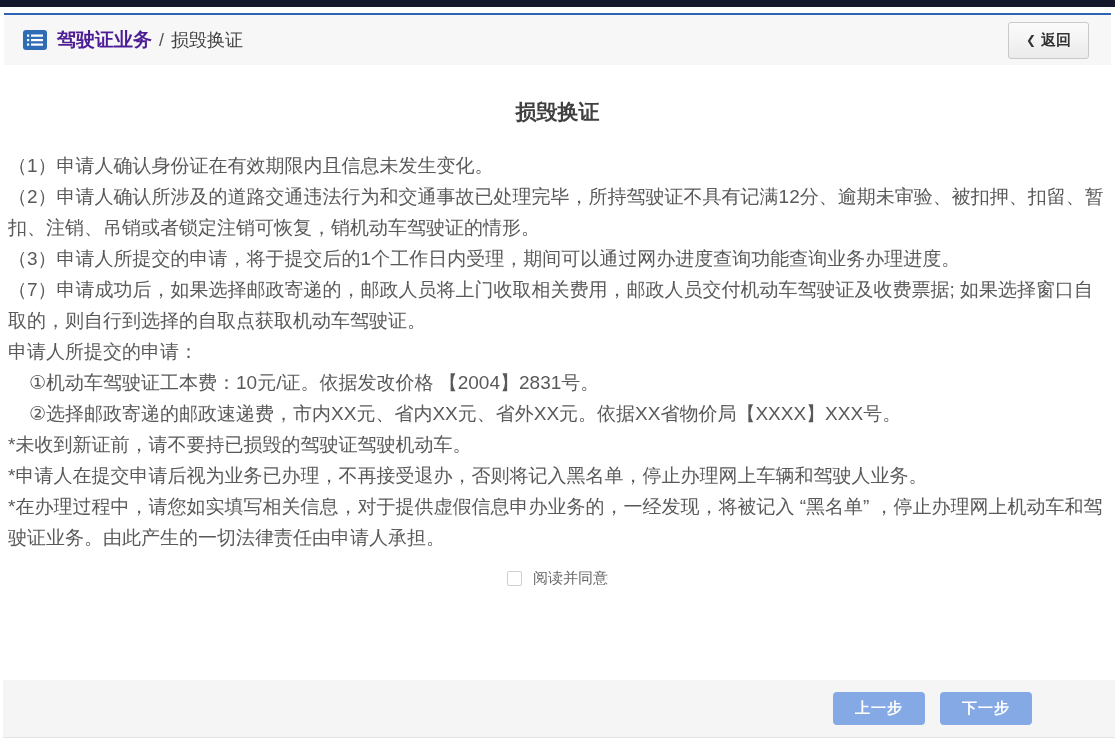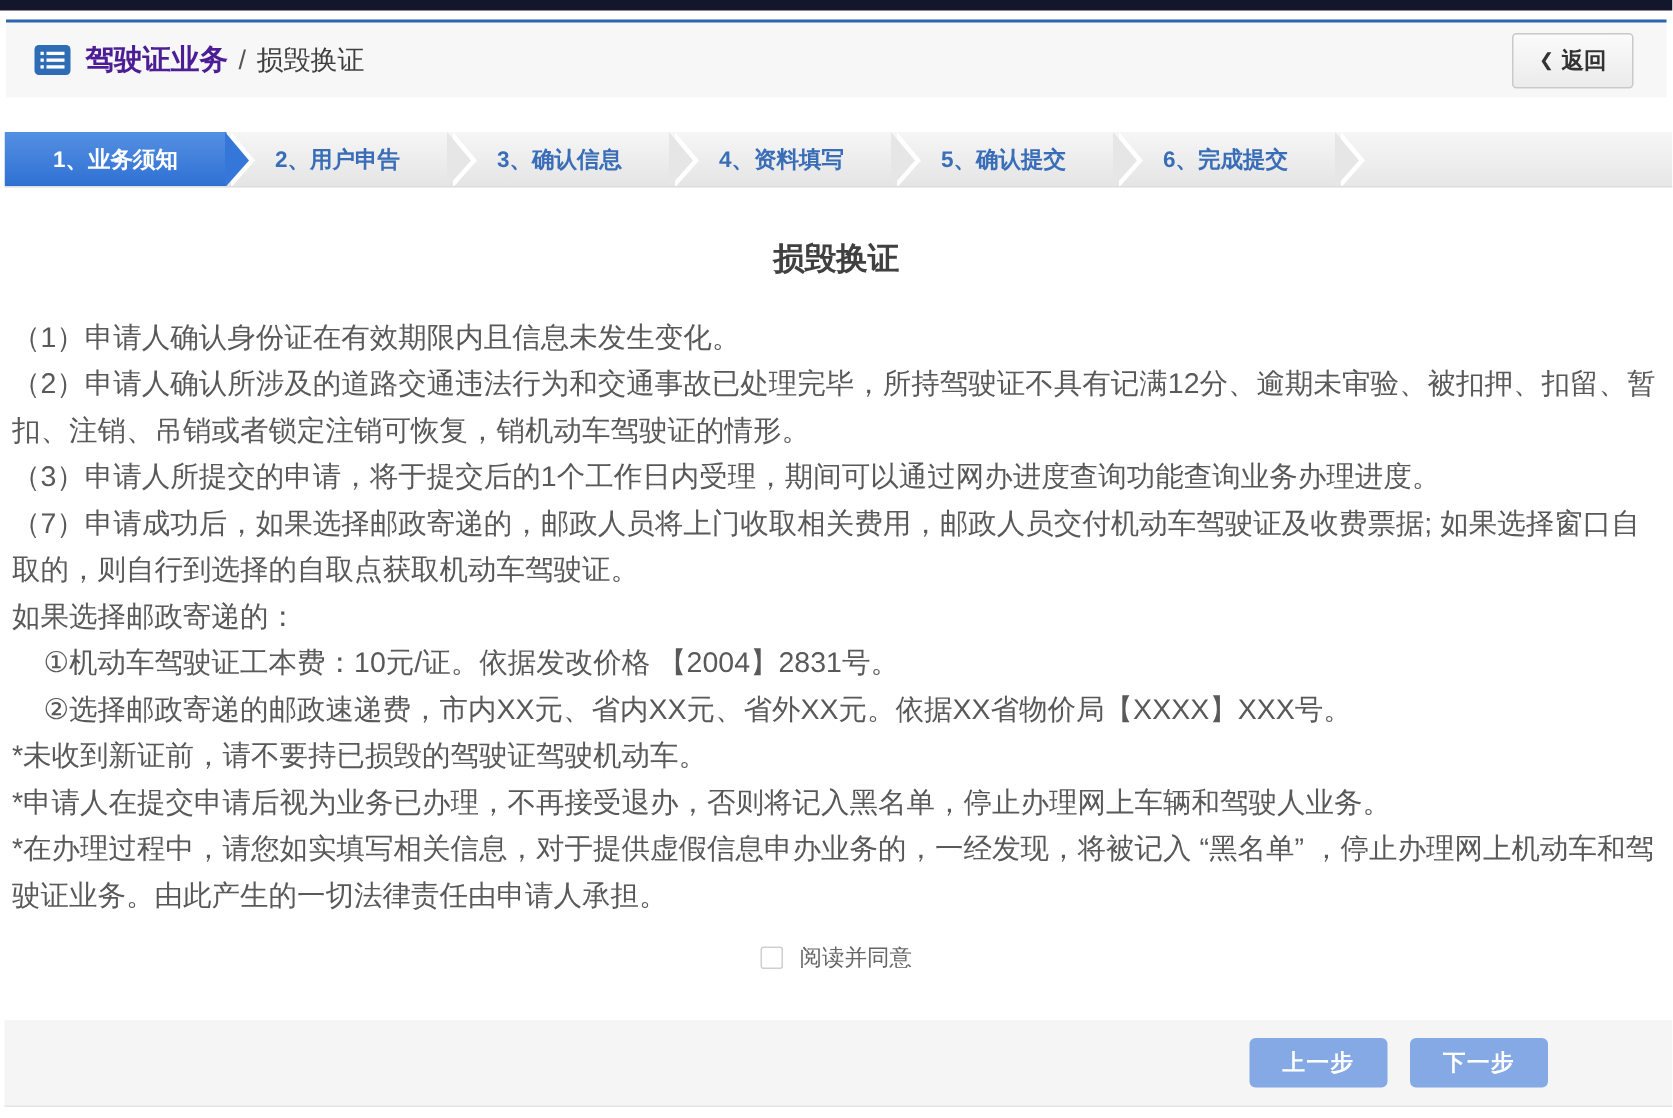--- a/index.html
+++ b/index.html
@@ -88,37 +88,28 @@
       <span class="crumb-primary">驾驶证业务</span>
       <span class="crumb-sep">/</span>
       <span class="crumb-secondary">损毁换证</span>
     </div>
     <button class="back-btn">
       <span class="back-chevron">❮</span>
       <span>返回</span>
     </button>
   </div>
 
-  <div class="steps">
-    <div class="step active"><span>1、业务须知</span></div>
-    <div class="step"><span>2、用户申告</span></div>
-    <div class="step"><span>3、确认信息</span></div>
-    <div class="step"><span>4、资料填写</span></div>
-    <div class="step"><span>5、确认提交</span></div>
-    <div class="step"><span>6、完成提交</span></div>
-    <div class="step-filler"></div>
-  </div>
 
   <div class="content">
     <h2 class="content-title">损毁换证</h2>
     <p class="para">（1）申请人确认身份证在有效期限内且信息未发生变化。</p>
     <p class="para">（2）申请人确认所涉及的道路交通违法行为和交通事故已处理完毕，所持驾驶证不具有记满12分、逾期未审验、被扣押、扣留、暂扣、注销、吊销或者锁定注销可恢复，销机动车驾驶证的情形。</p>
     <p class="para">（3）申请人所提交的申请，将于提交后的1个工作日内受理，期间可以通过网办进度查询功能查询业务办理进度。</p>
     <p class="para">（7）申请成功后，如果选择邮政寄递的，邮政人员将上门收取相关费用，邮政人员交付机动车驾驶证及收费票据; 如果选择窗口自取的，则自行到选择的自取点获取机动车驾驶证。</p>
-    <p class="para">如果选择邮政寄递的：</p>
+    <p class="para">申请人所提交的申请：</p>
     <p class="para indent">①机动车驾驶证工本费：10元/证。依据发改价格 【2004】2831号。</p>
     <p class="para indent">②选择邮政寄递的邮政速递费，市内XX元、省内XX元、省外XX元。依据XX省物价局【XXXX】XXX号。</p>
     <p class="para">*未收到新证前，请不要持已损毁的驾驶证驾驶机动车。</p>
     <p class="para">*申请人在提交申请后视为业务已办理，不再接受退办，否则将记入黑名单，停止办理网上车辆和驾驶人业务。</p>
     <p class="para">*在办理过程中，请您如实填写相关信息，对于提供虚假信息申办业务的，一经发现，将被记入 “黑名单” ，停止办理网上机动车和驾驶证业务。由此产生的一切法律责任由申请人承担。</p>
 
     <div class="agree-row">
       <span class="agree-checkbox"></span>
       <span class="agree-label">阅读并同意</span>
     </div>

